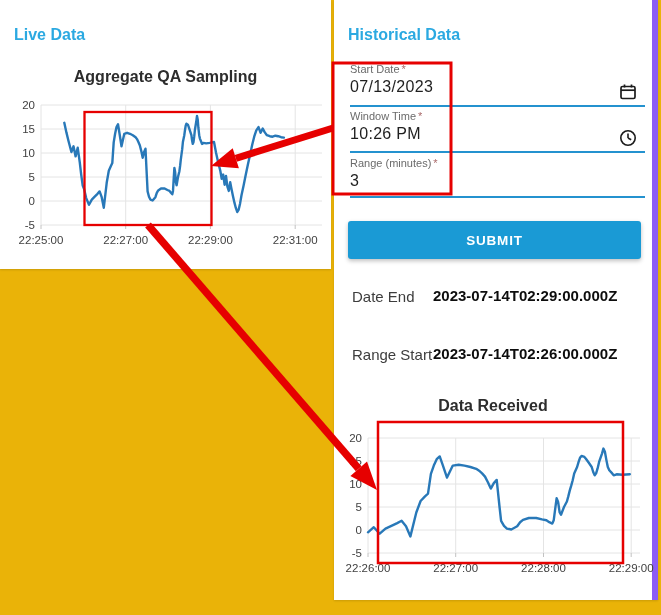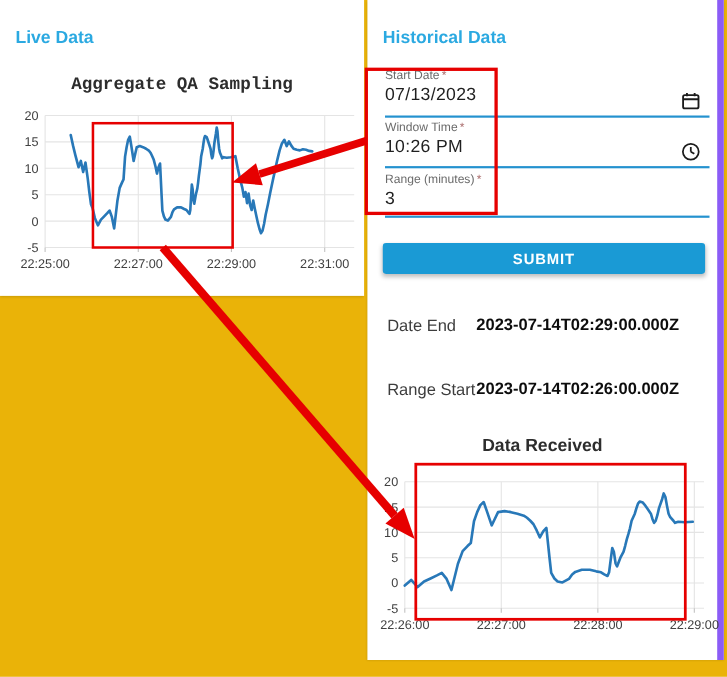--- a/index.html
+++ b/index.html
@@ -3,38 +3,38 @@
 <meta charset="utf-8">
 <style>
   html,body{margin:0;padding:0;}
   body{font-family:"Liberation Sans",sans-serif;background:#f3f3f3;}
   .page{position:relative;width:661px;height:615px;background:#eab308;overflow:hidden;}
   .card{position:absolute;background:#ffffff;box-shadow:0 1px 2px rgba(0,0,0,0.14);}
   .card-left{left:0;top:0;width:331px;height:269px;}
   .card-right{left:334px;top:0;width:318px;height:600px;border-right:6px solid #8b5cf6;}
   .panel-header{position:absolute;left:14px;top:13px;font-size:16px;font-weight:bold;color:var(--header_accent);}
   .chart-title{position:absolute;left:0;right:0;text-align:center;font-size:16px;font-weight:bold;color:#2d2d2d;}
-  .chart-title.live{top:68px;font-family:Liberation Mono, monospace;}
+  .chart-title.live{top:68px;}
   .chart-title.received{top:397px;}
   svg.chart{position:absolute;display:block;}
   #chart-live{left:0;top:92px;}
   #chart-received{left:4px;top:420px;}
   .grid{stroke:#e4e4e4;stroke-width:1;}
   .tickmark{stroke:#c2c2c2;stroke-width:1;}
   .tick{font-family:"Liberation Sans",sans-serif;font-size:11.5px;fill:#414141;}
   .ylab{text-anchor:end;}
   .xlab{text-anchor:middle;}
   .seriesline{fill:none;stroke:var(--series_line);stroke-width:2.4;stroke-linejoin:round;stroke-linecap:round;}
   .field{position:absolute;left:16px;width:295px;}
   .field-label{font-size:11px;color:#6b6b6b;}
   .req{color:#a96a6a;margin-left:2px;}
   .field-value{font-size:16px;color:#1f1f1f;margin-top:3px;letter-spacing:0.3px;}
   .field-underline{position:absolute;left:16px;width:295px;height:2px;background:var(--field_underline);}
   .field-icon{position:absolute;width:20px;height:20px;cursor:pointer;}
-  .submit-btn{position:absolute;left:14px;top:221px;width:293px;height:28px;background:var(--submit_bg);
+  .submit-btn{position:absolute;left:14px;top:221px;width:293px;height:38px;background:var(--submit_bg);
     color:var(--submit_text);border:none;border-radius:3px;font-family:"Liberation Sans",sans-serif;
     font-size:13.5px;font-weight:bold;letter-spacing:0.8px;box-shadow:0 2px 4px rgba(0,0,0,0.25);cursor:pointer;}
   .result-row{position:absolute;left:18px;right:8px;}
   .result-label{display:inline-block;font-size:15px;color:#3d3d3d;}
   .result-value{position:absolute;left:81px;top:-1px;font-size:15px;font-weight:bold;color:#0d0d0d;white-space:nowrap;}
   .overlay{position:absolute;left:0;top:0;width:661px;height:615px;pointer-events:none;z-index:10;}
   .ann-rect{fill:none;stroke:var(--annotation_red);}
   .ann-line{stroke:var(--annotation_red);}
   .ann-head{fill:var(--annotation_red);stroke:none;}
 </style>

